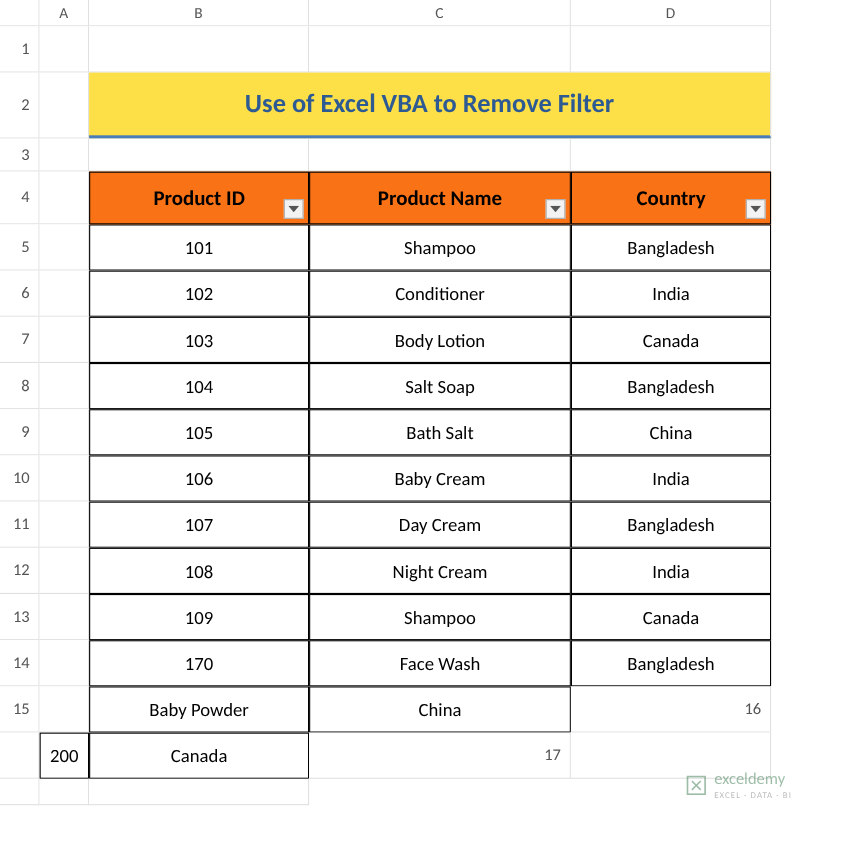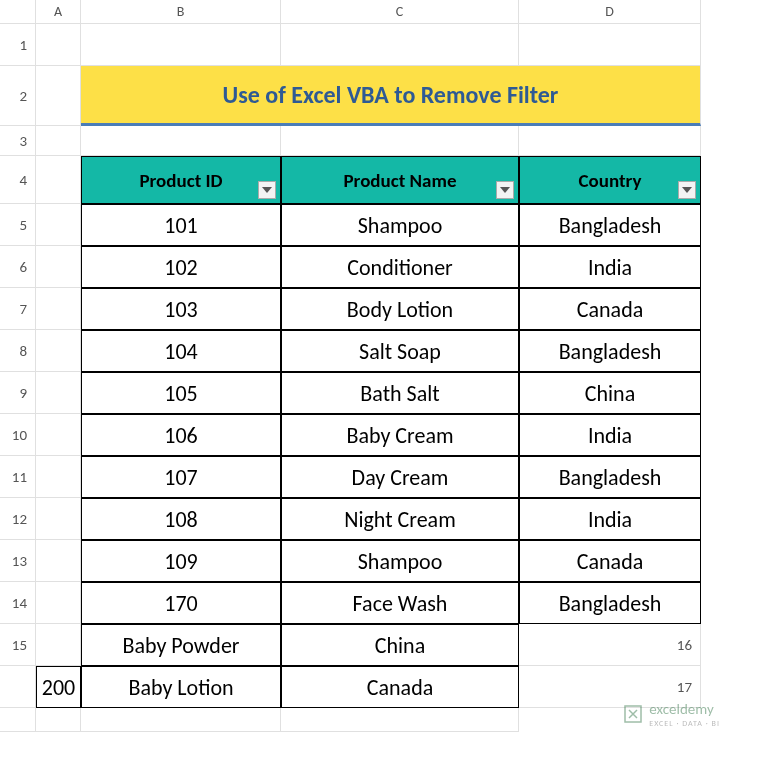--- a/index.html
+++ b/index.html
@@ -39,21 +39,21 @@
       border-bottom: 3px solid #4a7db8;
       display: flex;
       align-items: center;
       justify-content: center;
       font-weight: 700;
       font-size: 24px;
       color: #2e5a94;
       border-right: 1px solid #e0e0e0;
     }
     .thead {
-      background: #14b8a6;
+      background: #f97316;
       border: 1px solid #000;
       display: flex;
       align-items: center;
       justify-content: center;
       font-weight: 700;
       font-size: 19px;
       color: #000;
       position: relative;
     }
     .filter-btn {
@@ -67,21 +67,21 @@
       display: flex;
       align-items: center;
       justify-content: center;
     }
     .filter-btn svg { display: block; }
     .tcell {
       border: 1px solid #000;
       display: flex;
       align-items: center;
       justify-content: center;
-      font-size: 22px;
+      font-size: 17px;
       color: #000;
       background: #fff;
     }
     .watermark {
       position: absolute;
       right: 48px;
       bottom: 38px;
       opacity: 0.45;
       display: flex;
       align-items: center;
@@ -214,21 +214,20 @@
   <div class="tcell">Bangladesh</div>
 
   <div class="row-header">15</div>
   <div class="cell"></div>
   <div class="tcell">Baby Powder</div>
   <div class="tcell">China</div>
 
   <div class="row-header">16</div>
   <div class="cell"></div>
   <div class="tcell">200</div>
-  <div class="tcell">Baby Lotion</div>
   <div class="tcell">Canada</div>
 
   <div class="row-header">17</div>
   <div class="cell"></div>
   <div class="cell"></div>
   <div class="cell"></div>
   <div class="cell"></div>
 </div>
 
 <div class="watermark">

